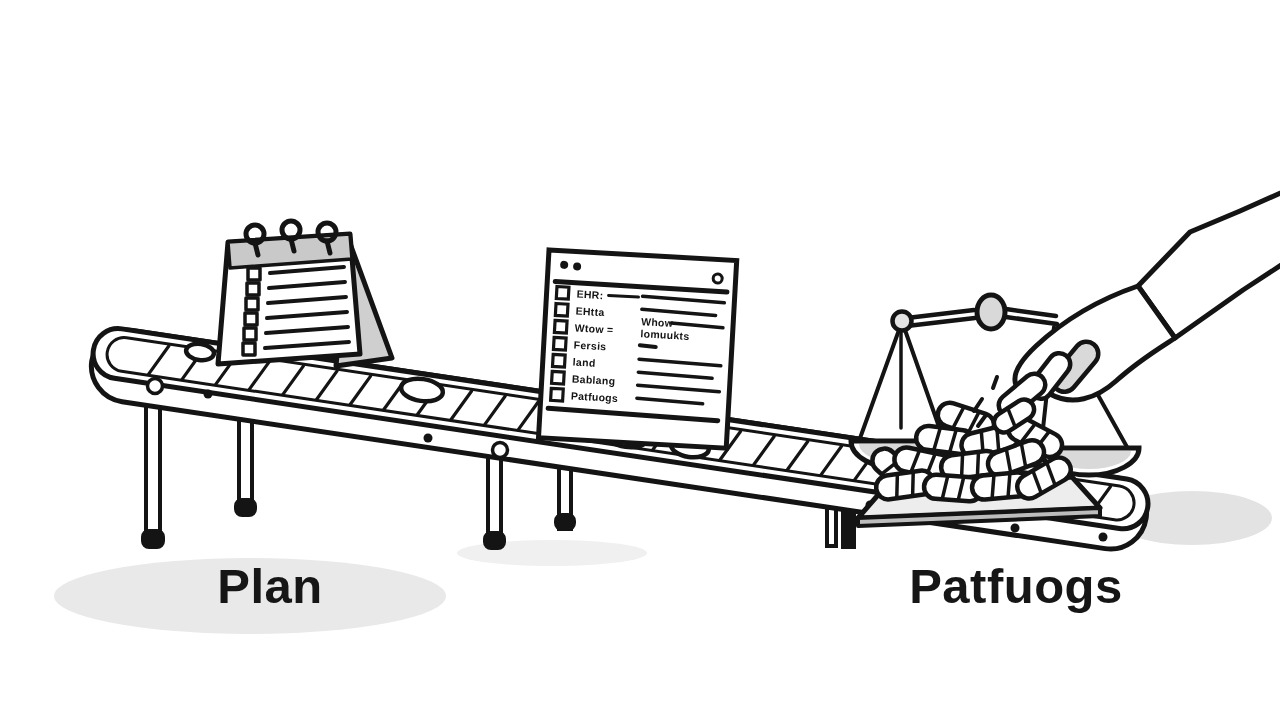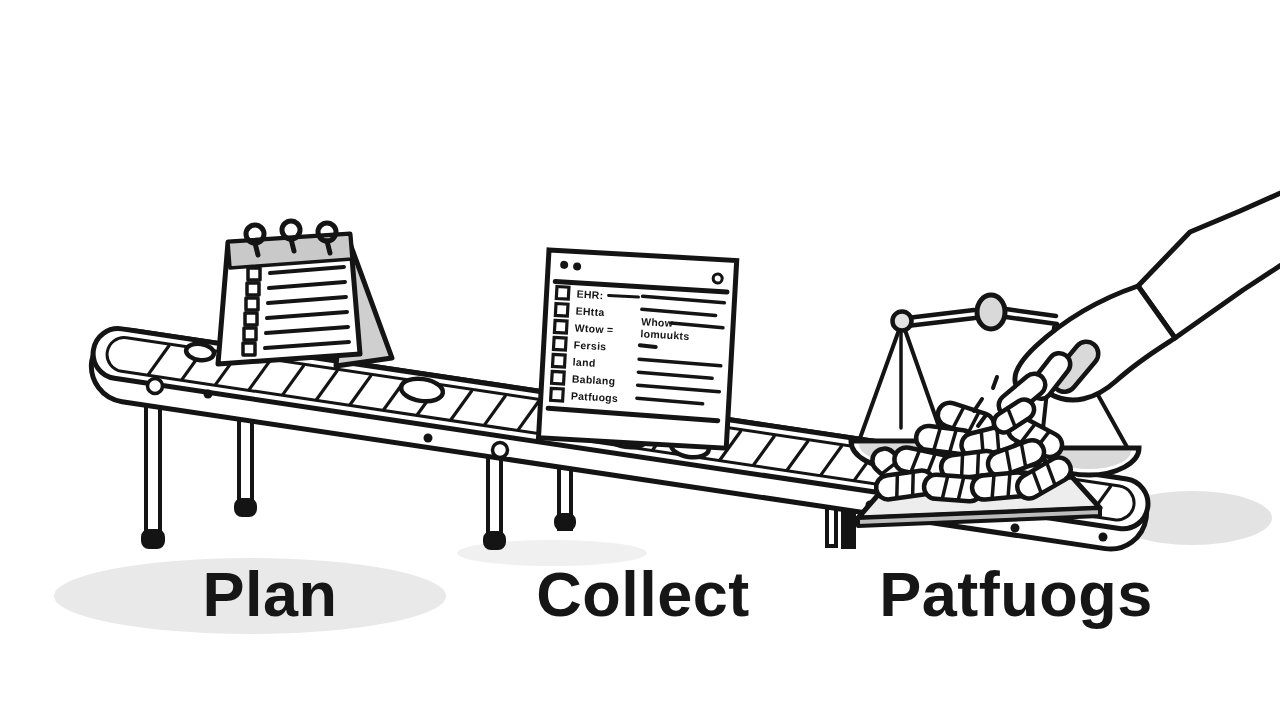--- a/index.html
+++ b/index.html
@@ -1,20 +1,20 @@
 <!DOCTYPE html>
 <html><head>
 <meta charset="utf-8">
 <style>
   html,body{margin:0;padding:0;background:#ffffff;}
   .canvas{position:relative;width:1280px;height:720px;background:#ffffff;overflow:hidden;
           font-family:"Liberation Sans",sans-serif;}
   .art{position:absolute;left:0;top:0;}
   .stage-label{position:absolute;top:558px;transform:translateX(-50%);
-               font-family:"Liberation Sans",sans-serif;font-weight:800;font-size:63px;
+               font-family:"Liberation Sans",sans-serif;font-weight:800;font-size:49px;
                color:#161616;letter-spacing:0.5px;white-space:nowrap;}
   .doc-word{font-family:"Liberation Sans",sans-serif;font-weight:700;font-size:10.5px;
             fill:#141414;letter-spacing:0.3px;}
   svg *{vector-effect:non-scaling-stroke;}
 </style>
 </head>
 <body>
 
 <div class="canvas">
 
@@ -204,16 +204,15 @@
     </g>
     <g stroke="#141414" stroke-width="4" fill="none">
       <path d="M982,399 L974,411"></path>
       <path d="M993,388 L997,377"></path>
       <path d="M986,415 L978,426"></path>
     </g>
   </g>
 </svg>
 
   <div class="stage-label" style="left:270px">Plan</div>
-  <div class="stage-label" style="left:643px">Collect</div>
   <div class="stage-label" style="left:1016px">Patfuogs</div>
 
 </div>
 
 </body></html>

